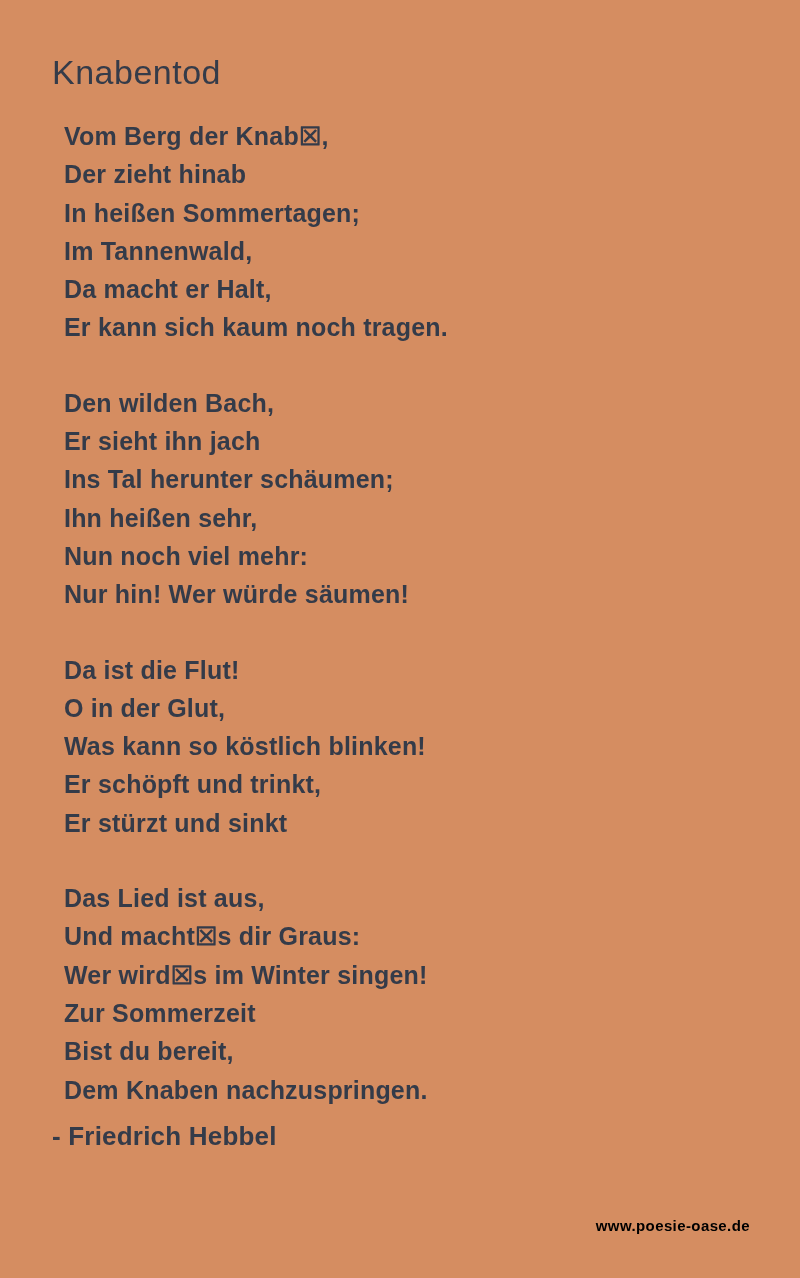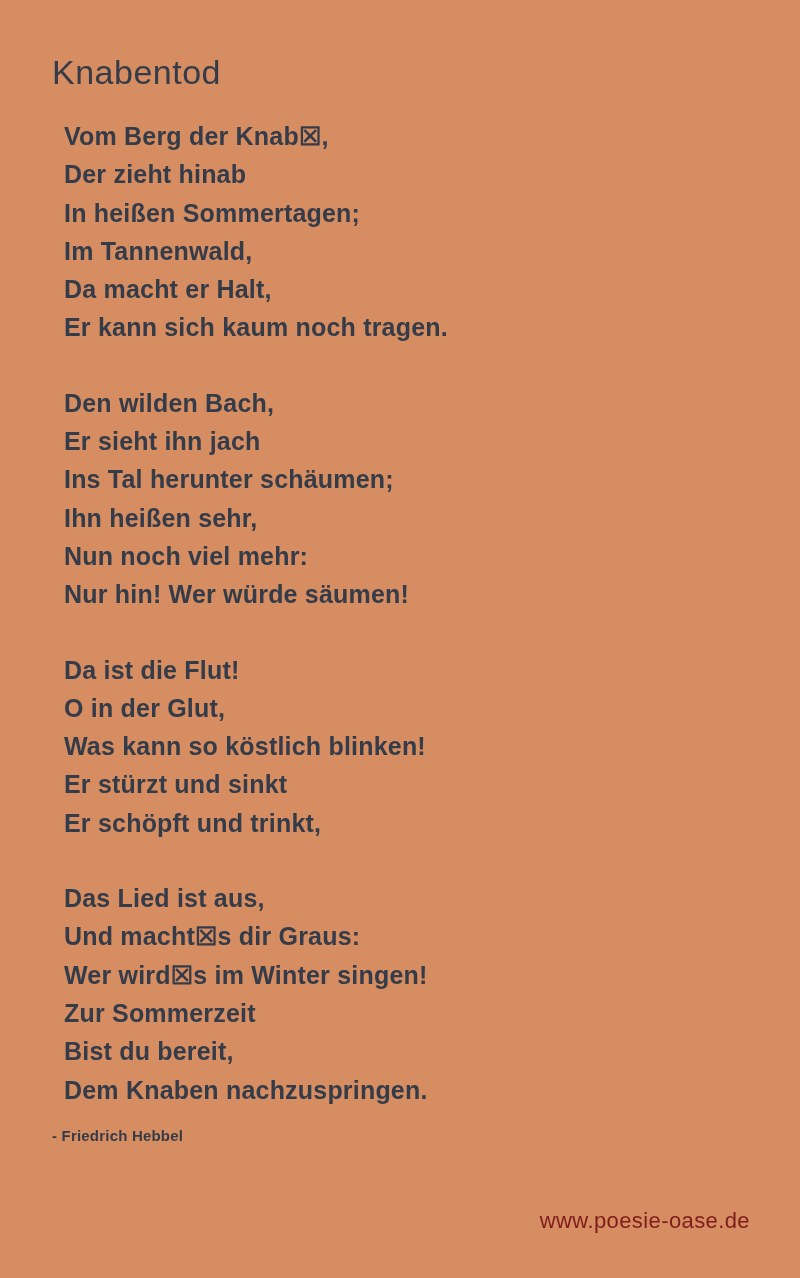--- a/index.html
+++ b/index.html
@@ -27,33 +27,33 @@
   .poem-line {
     font-size: 25px;
     line-height: 38.3px;
     font-weight: 700;
     letter-spacing: 0.2px;
     white-space: nowrap;
     margin-left: 12px;
   }
   .poem-author {
     margin-top: 12px;
-    font-size: 15px;
+    font-size: 26px;
     line-height: 30px;
     font-weight: 700;
     letter-spacing: 0.2px;
   }
   .site-credit {
     position: absolute;
     right: 50px;
     bottom: 44px;
-    font-size: 22px;
-    font-weight: 400;
+    font-size: 15px;
+    font-weight: 700;
     letter-spacing: 0.4px;
-    color: #7f1d1d;
+    color: #000000;
   }
 </style>
 </head>
 <body>
 
 <div class="content">
 
   <h1 class="poem-title">Knabentod</h1>
 
   <div class="stanza">
@@ -71,22 +71,22 @@
     <div class="poem-line">Ins Tal herunter schäumen;</div>
     <div class="poem-line">Ihn heißen sehr,</div>
     <div class="poem-line">Nun noch viel mehr:</div>
     <div class="poem-line">Nur hin! Wer würde säumen!</div>
   </div>
 
   <div class="stanza">
     <div class="poem-line">Da ist die Flut!</div>
     <div class="poem-line">O in der Glut,</div>
     <div class="poem-line">Was kann so köstlich blinken!</div>
+    <div class="poem-line">Er schöpft und trinkt,</div>
     <div class="poem-line">Er stürzt und sinkt</div>
-    <div class="poem-line">Er schöpft und trinkt,</div>
   </div>
 
   <div class="stanza">
     <div class="poem-line">Das Lied ist aus,</div>
     <div class="poem-line">Und macht☒s dir Graus:</div>
     <div class="poem-line">Wer wird☒s im Winter singen!</div>
     <div class="poem-line">Zur Sommerzeit</div>
     <div class="poem-line">Bist du bereit,</div>
     <div class="poem-line">Dem Knaben nachzuspringen.</div>
   </div>

